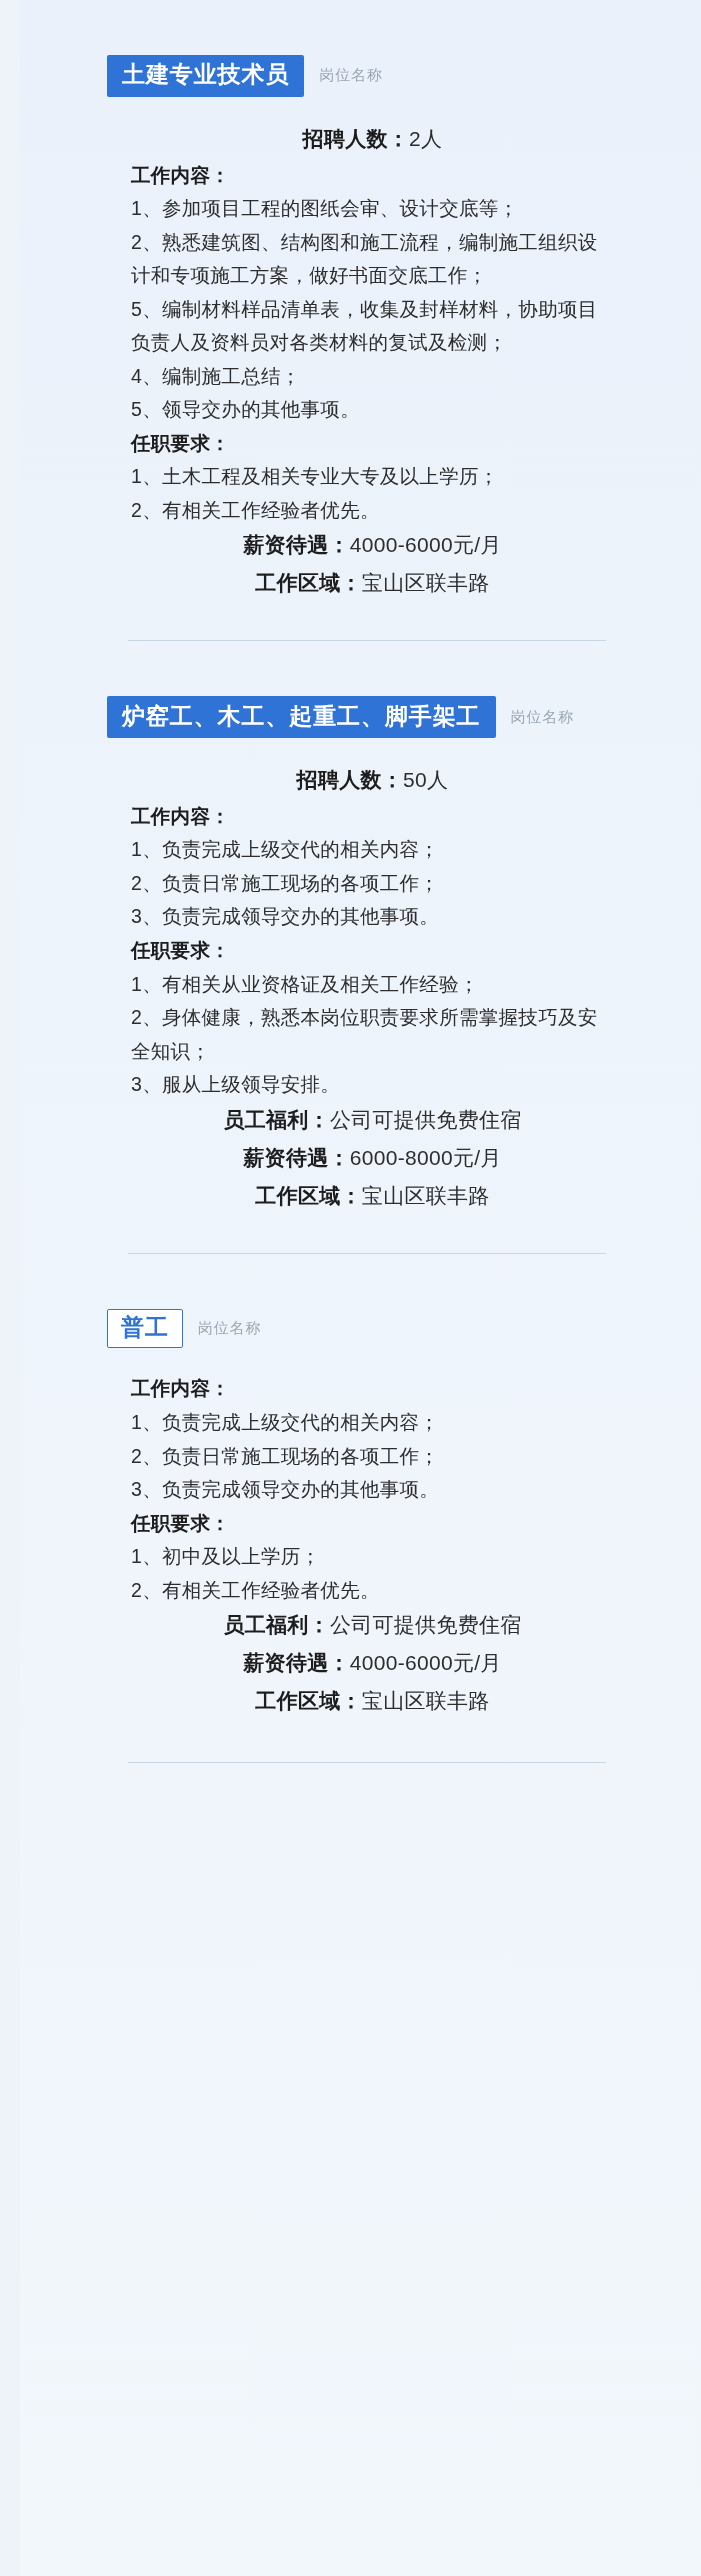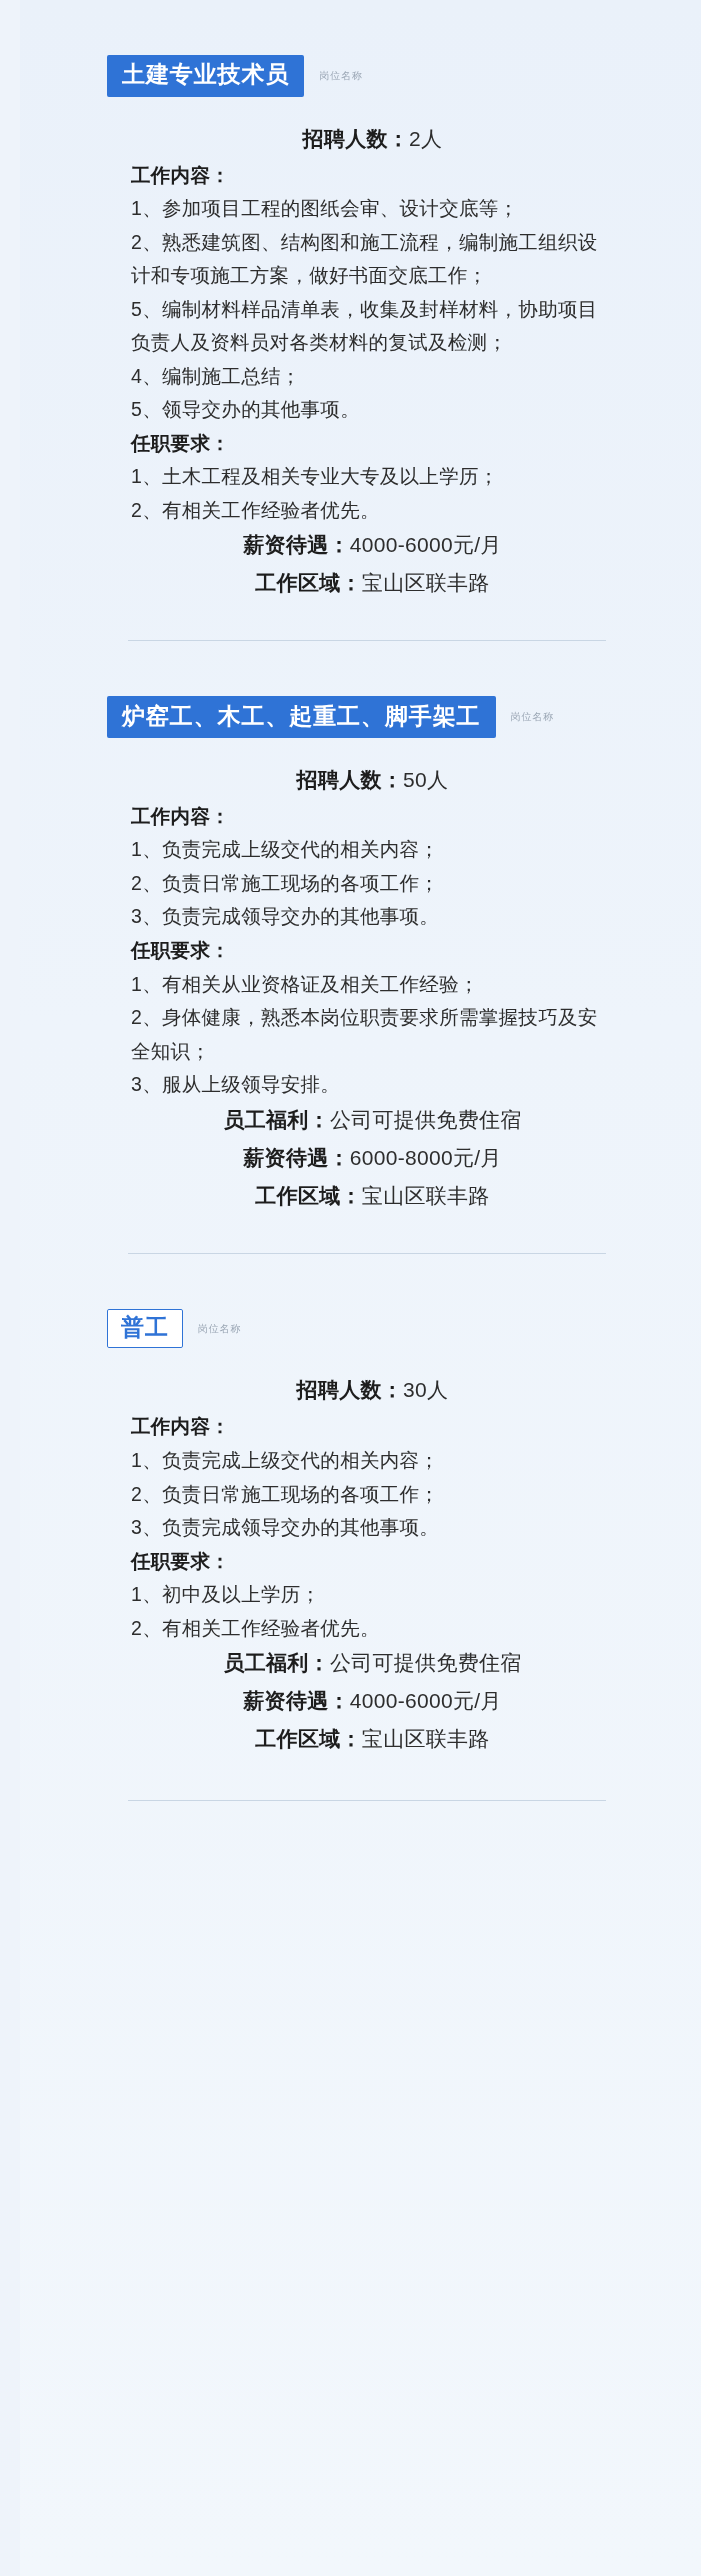--- a/index.html
+++ b/index.html
@@ -48,21 +48,21 @@
     border-radius: 1.9px;
     white-space: nowrap;
   }
   .title-chip.outline {
     background: #ffffff;
     color: #2f73d6;
     border: 1.9px solid #2f73d6;
     padding: 6.5px 13px 8.4px 13px;
   }
   .title-tag {
-    font-size: 10px;
+    font-size: 15px;
     color: #9aa6b4;
     margin-left: 15px;
     letter-spacing: 0.9px;
     white-space: nowrap;
   }
   .body {
     padding: 24px 41px 0 52px;
   }
   .line {
     font-size: 21px;
@@ -160,21 +160,20 @@
     <div class="divider-wrap">
       <div class="divider"></div>
     </div>
 
     <div class="job-block">
       <div class="title-row">
         <span class="title-chip outline">普工</span>
         <span class="title-tag">岗位名称</span>
       </div>
       <div class="body">
-        <p class="line"><span class="lbl">招聘人数：</span><span>30人</span></p>
         <p class="heading">工作内容：</p>
         <p class="indent">1、负责完成上级交代的相关内容；</p>
         <p class="indent">2、负责日常施工现场的各项工作；</p>
         <p class="indent">3、负责完成领导交办的其他事项。</p>
         <p class="heading">任职要求：</p>
         <p class="indent">1、初中及以上学历；</p>
         <p class="indent">2、有相关工作经验者优先。</p>
         <p class="line"><span class="lbl">员工福利：</span><span>公司可提供免费住宿</span></p>
         <p class="line"><span class="lbl">薪资待遇：</span><span>4000-6000元/月</span></p>
         <p class="line"><span class="lbl">工作区域：</span><span>宝山区联丰路</span></p>

